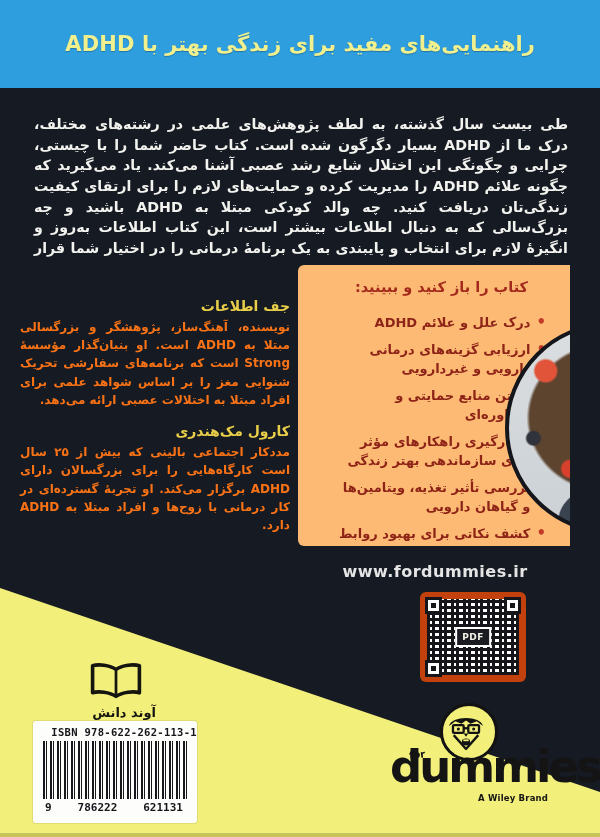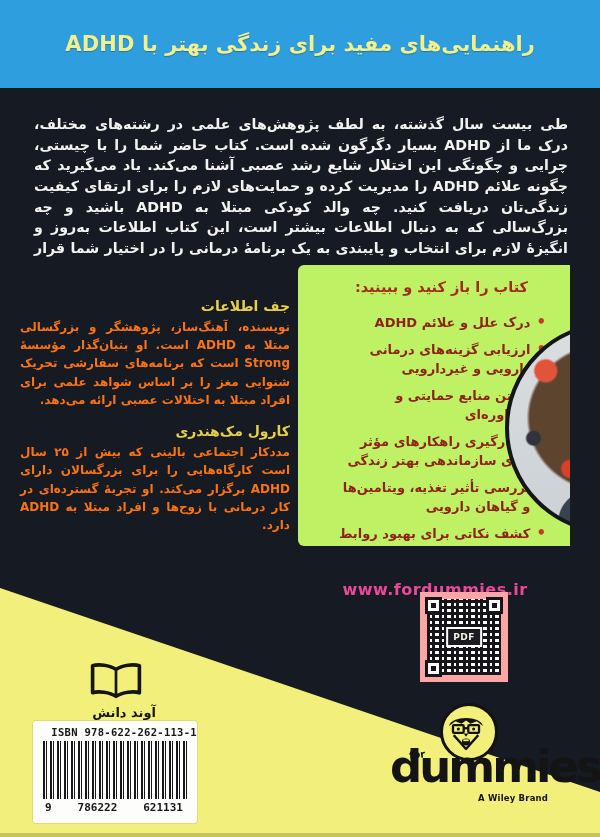--- a/index.html
+++ b/index.html
@@ -30,21 +30,21 @@
   }
   .author-name{
     color:#e9cf49;font-size:14px;font-weight:bold;margin:0 0 4px 0;text-align:right;
   }
   .author-bio{
     color:#f97316;font-size:12px;line-height:1.52;font-weight:bold;margin:0 0 14px 0;
   }
   
   .panel{
     position:absolute;left:298px;top:265px;width:272px;height:281px;
-    background:#bef264;border-radius:6px 0 0 6px;overflow:hidden;
+    background:#fdba74;border-radius:6px 0 0 6px;overflow:hidden;
   }
   .panel-heading{
     position:absolute;top:14px;right:42px;direction:rtl;
     color:#a32a1c;font-size:14.5px;font-weight:bold;
   }
   .panel-list{
     position:absolute;top:48px;right:24px;left:10px;margin:0;padding:0;
     list-style:none;direction:rtl;
   }
   .panel-list li{
@@ -66,27 +66,27 @@
       radial-gradient(circle at 12% 55%, #30333b 0 3%, rgba(0,0,0,0) 4%),
       radial-gradient(circle at 42% 8%, #2e3138 0 2.5%, rgba(0,0,0,0) 3.5%),
       radial-gradient(circle at 78% 8%, #e2543a 0 3%, rgba(0,0,0,0) 4%),
       radial-gradient(ellipse 34% 20% at 58% 95%, #39434f 0 98%, rgba(0,0,0,0) 100%),
       radial-gradient(circle at 66% 44%, #eac4a6 0 15%, rgba(0,0,0,0) 16.5%),
       radial-gradient(ellipse 40% 38% at 47% 45%, #5d442f 0 92%, rgba(0,0,0,0) 96%),
       linear-gradient(#dadee1,#ccd1d5);
   }
   
   .website{
-    position:absolute;left:300px;top:580px;width:270px;text-align:center;
-    color:#ec4899;font-size:16px;font-weight:bold;letter-spacing:.5px;
+    position:absolute;left:300px;top:562px;width:270px;text-align:center;
+    color:#e5e5e5;font-size:16px;font-weight:bold;letter-spacing:.5px;
   }
   
   .qr{
-    position:absolute;left:420px;top:592px;width:88px;height:90px;
-    background:#fca5a5;border-radius:0;padding:0;
+    position:absolute;left:420px;top:592px;width:106px;height:90px;
+    background:#c2410c;border-radius:6px;padding:0;
   }
   .qr-pattern{
     position:absolute;inset:7px;
     background:
       repeating-linear-gradient(0deg,#15151a 0 3px,rgba(0,0,0,0) 3px 6px),
       repeating-linear-gradient(90deg,#15151a 0 3px,#fff 3px 5px,#15151a 5px 8px,#fff 8px 12px);
   }
   .qr-finder{
     position:absolute;width:17px;height:17px;border:3px solid #15151a;background:#fff;
     box-sizing:border-box;

